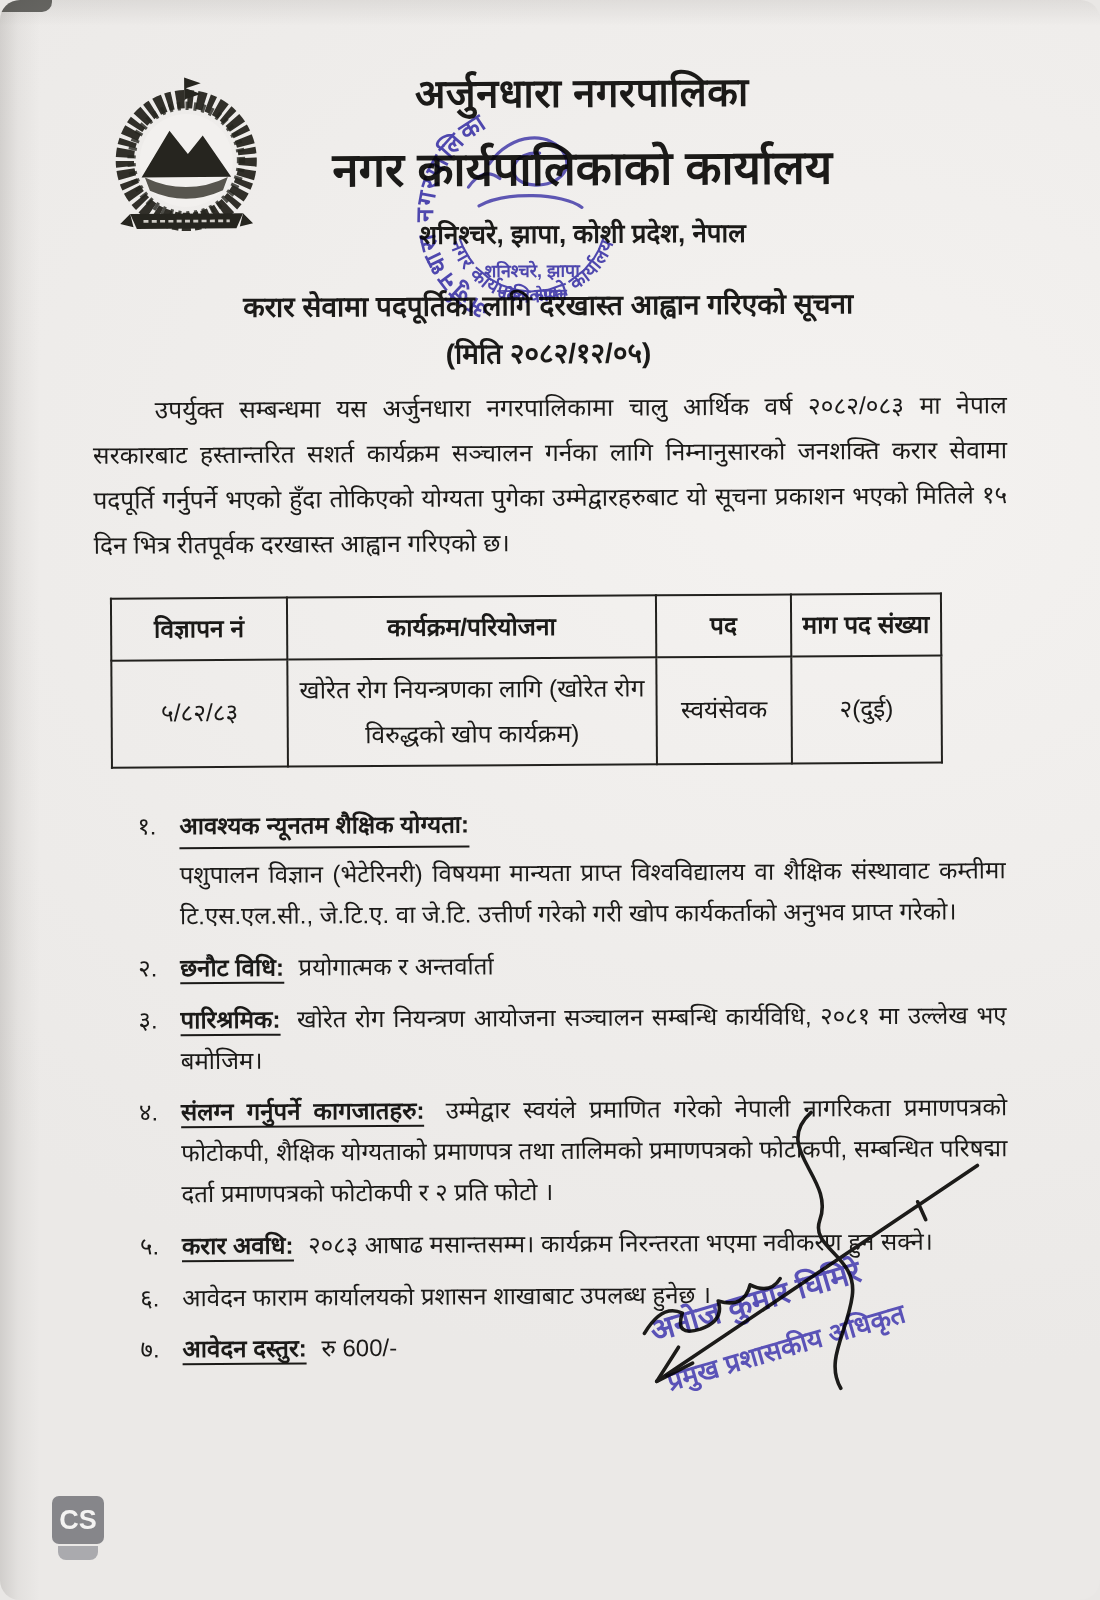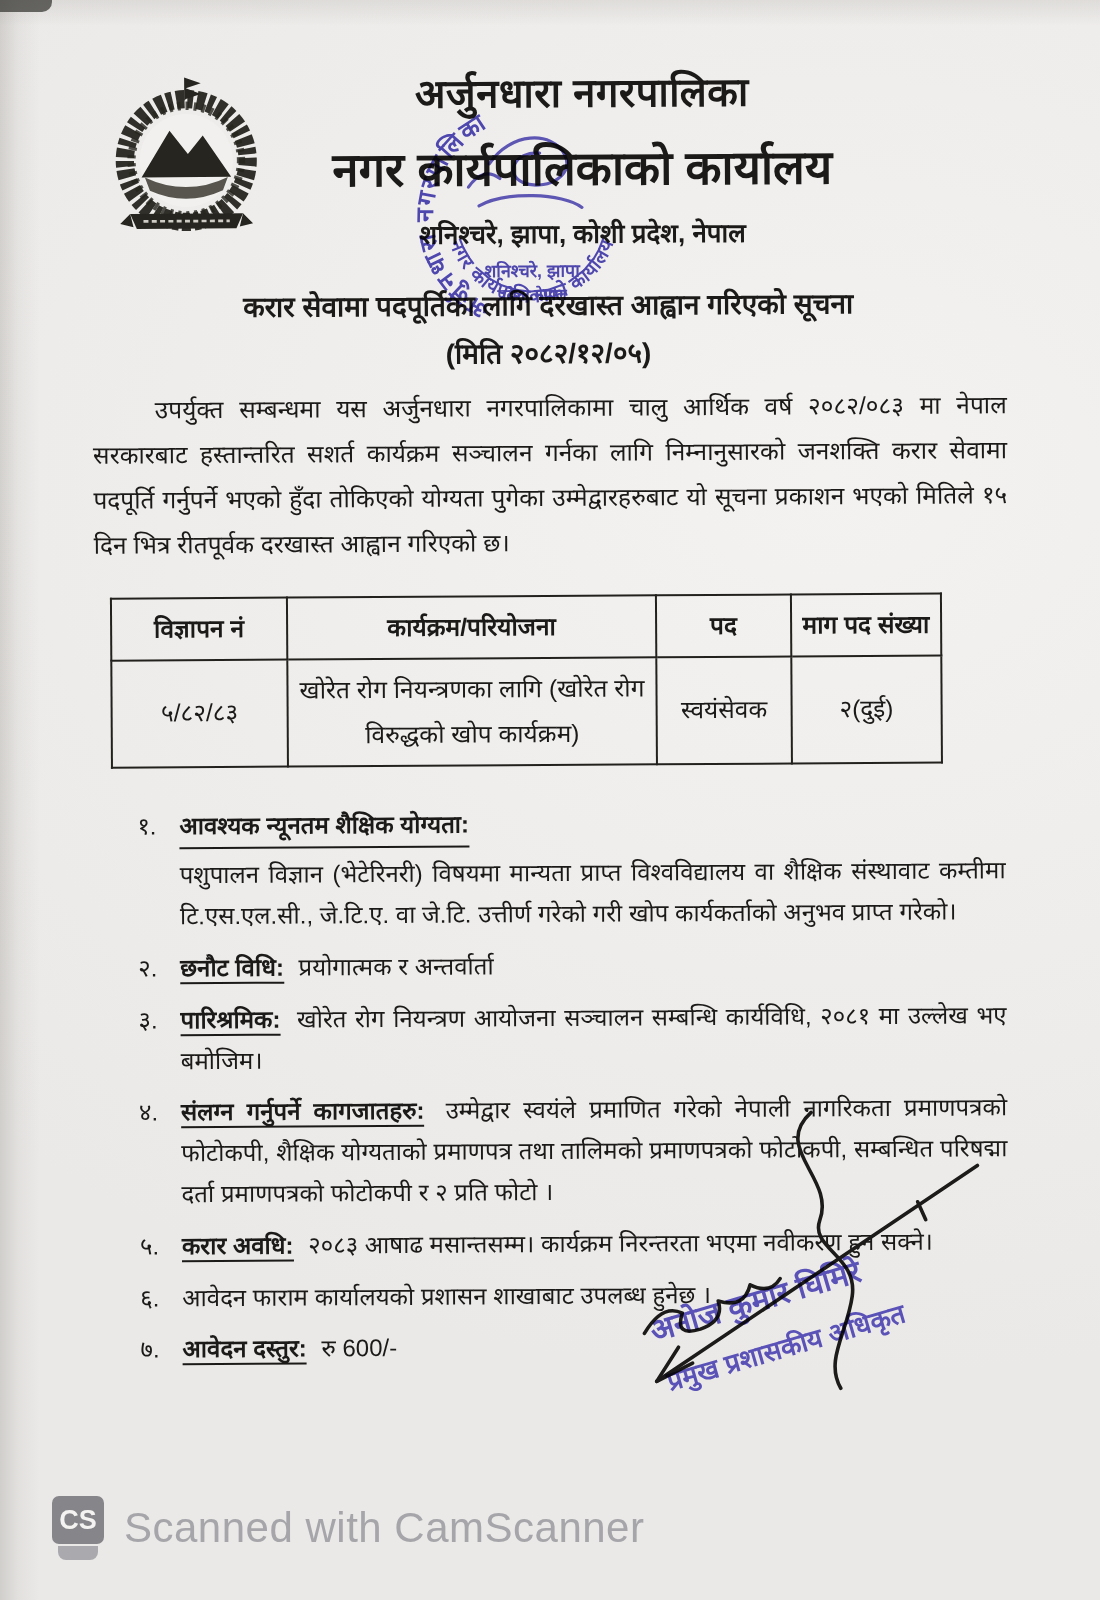--- a/index.html
+++ b/index.html
@@ -9,20 +9,21 @@
     background:#e9e7e5;
     overflow:hidden;
   }
   .page{
     position:relative;width:1100px;height:1600px;
     background:
       linear-gradient(90deg, rgba(70,65,60,.16) 0px, rgba(70,65,60,.05) 18px, rgba(70,65,60,0) 40px),
       linear-gradient(180deg, rgba(80,75,70,.10) 0px, rgba(80,75,70,0) 26px),
       radial-gradient(1200px 900px at 75% 30%, #f4f2f0 0%, #efedeb 55%, #ebe9e7 100%);
     overflow:hidden;
+    border-radius:20px;
   }
   .corner-smudge{
     position:absolute;left:0;top:0;width:52px;height:12px;
     background:#3a3936;border-bottom-right-radius:10px;opacity:.75;
   }
   .scan{
     position:absolute;inset:0;
     transform:rotate(-0.35deg);
     transform-origin:50% 38%;
     color:#1b1a18;
@@ -249,15 +250,14 @@
       <div class="sig-stamp-2">प्रमुख प्रशासकीय अधिकृत</div>
     </div>
 
   </div>
 
   <div class="cs-bar">
     <div class="cs-logo">
       <div class="cs-box">CS</div>
       <div class="cs-tab"></div>
     </div>
-    <div class="cs-text">Scanned with CamScanner</div>
   </div>
 </div>
 
 </body></html>

